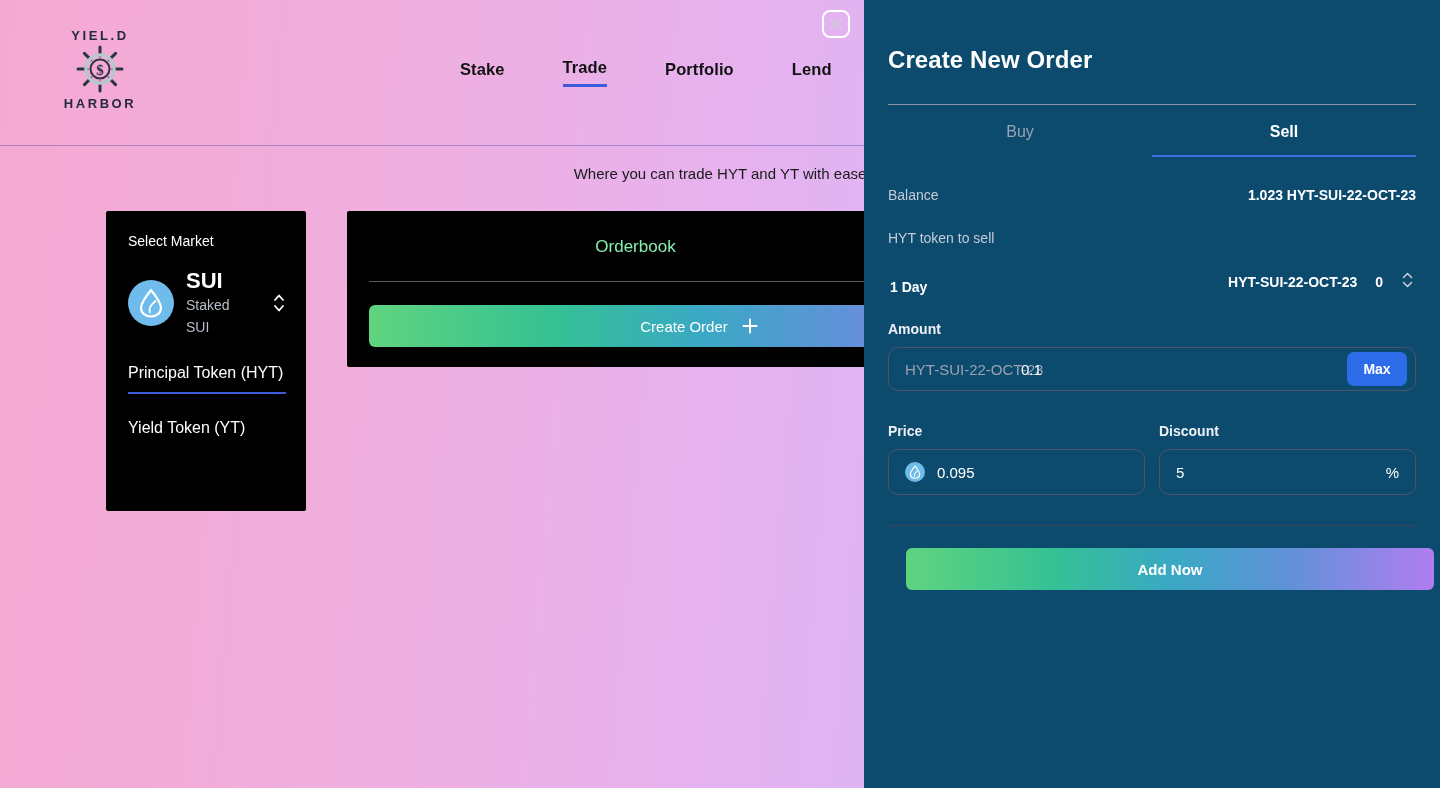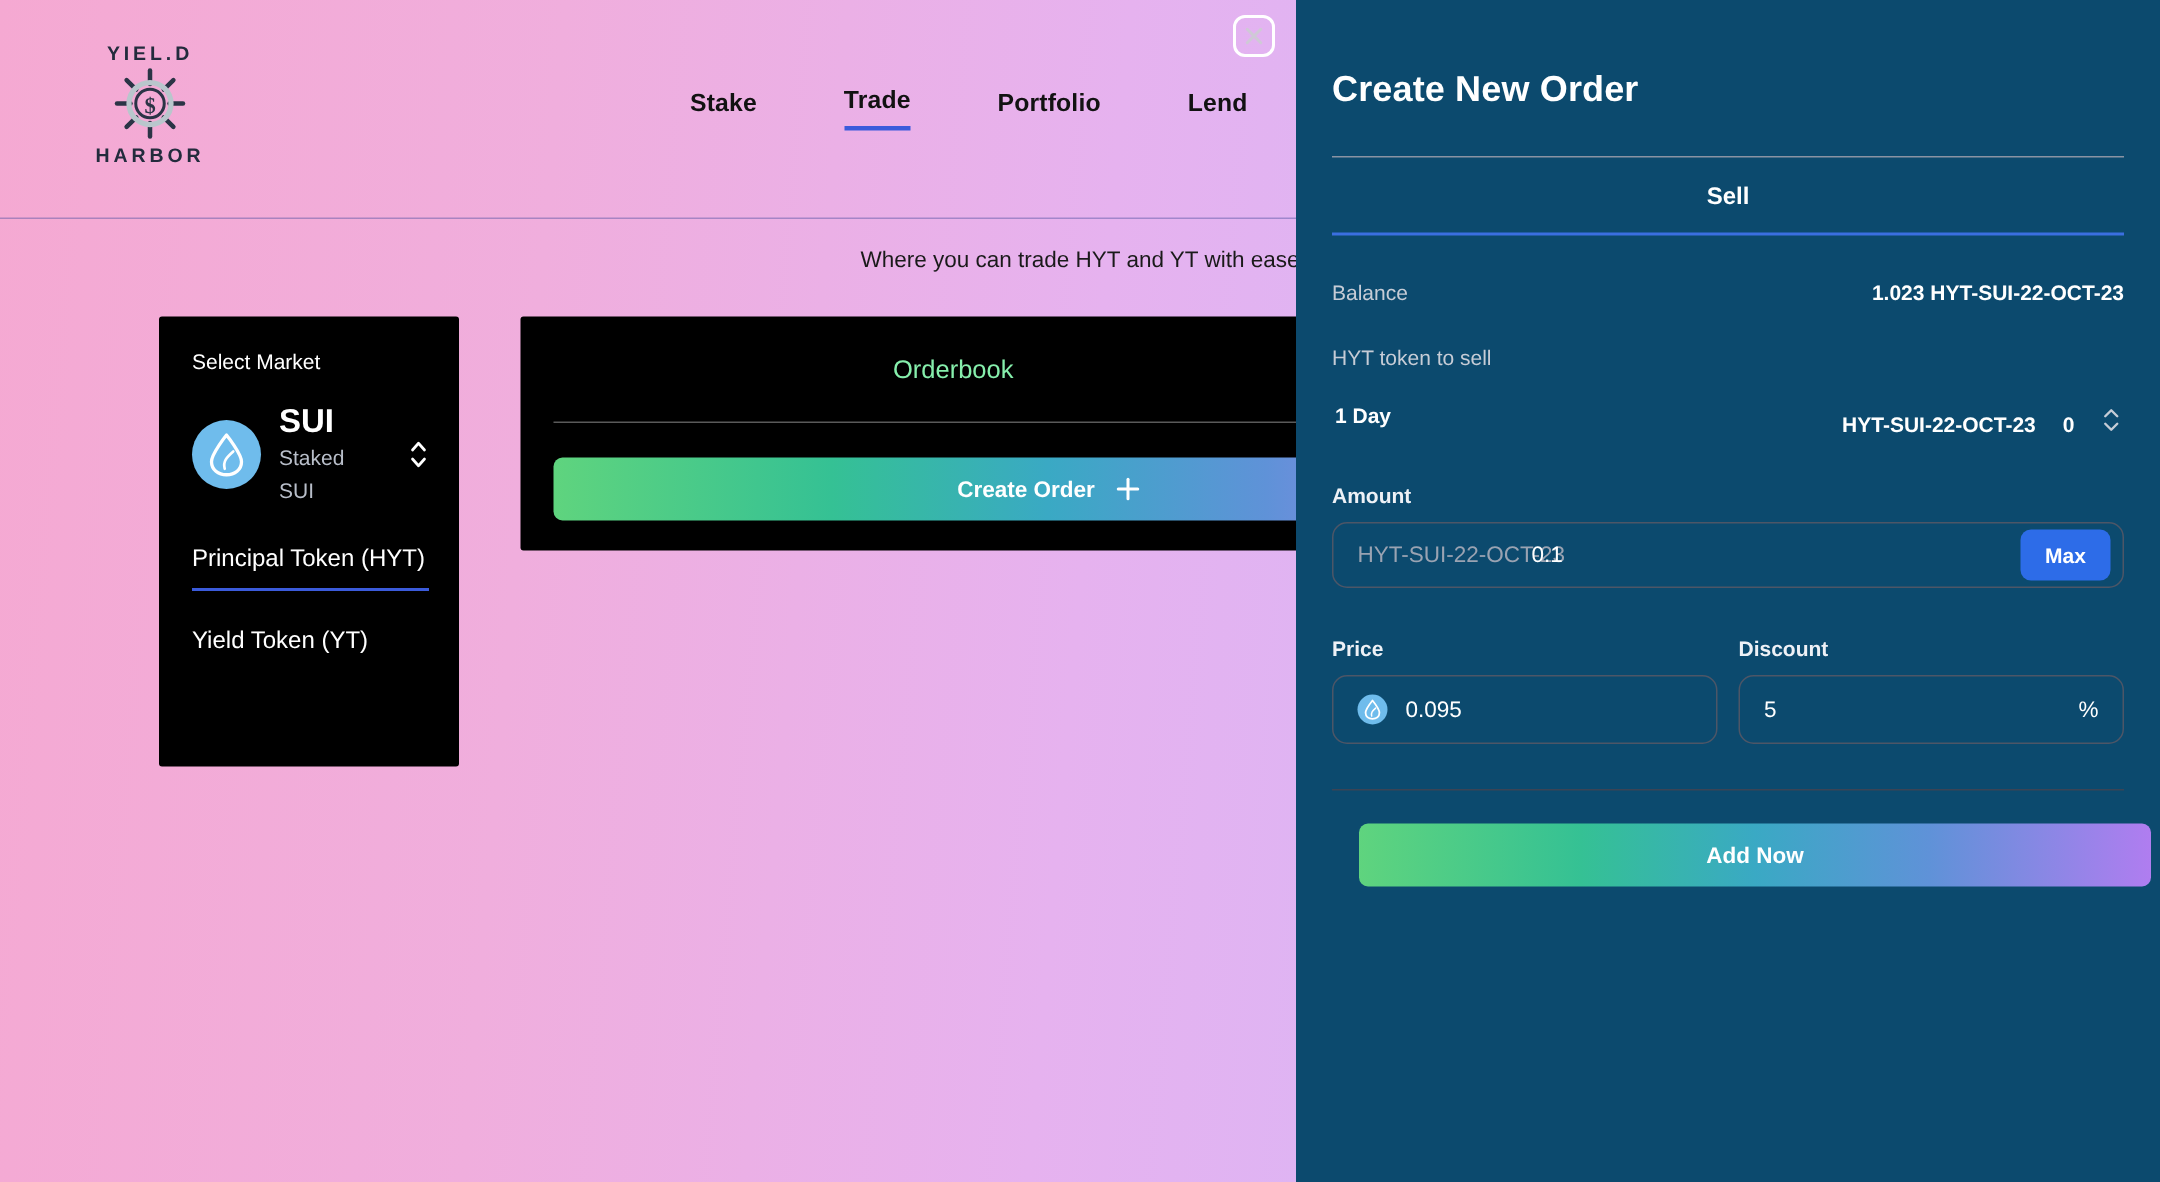--- a/index.html
+++ b/index.html
@@ -96,41 +96,41 @@
     margin: 24px auto 0 22px; width: 832px; height: 1px; background: #5a5a5a;
   }
   .gradient-btn {
     display: flex; align-items: center; justify-content: center; gap: 14px;
     background: linear-gradient(90deg, #5fd47e 0%, #35c194 28%, #3aa9c4 50%, #5f92d8 72%, #b07df0 100%);
     color: #ffffff; border-radius: 6px; cursor: pointer; border: none;
   }
   .create-order-btn {
     position: absolute; left: 369px; top: 305px;
     width: 660px; height: 42px;
-    font-size: 15px; font-weight: 700;
+    font-size: 15px; font-weight: 400;
   }
   .create-order-btn .plus-wrap { display: flex; align-items: center; }
 
   
   .drawer {
     position: absolute; right: 0; top: 0; width: 576px; height: 788px;
     background: #0c4a6e; padding: 46px 24px 0 24px; z-index: 10;
   }
   .drawer-title { font-size: 24px; font-weight: 700; color: #ffffff; letter-spacing: .1px; }
   .drawer-rule { margin-top: 30px; height: 1px; background: #8a93a3; }
 
   .seg-tabs { display: flex; }
   .seg-tab {
     flex: 1; text-align: center; font-size: 16px; padding: 18px 0 14px 0;
     color: #9aa3b2; cursor: pointer; border-bottom: 2px solid transparent;
   }
   .seg-tab.active { color: #ffffff; font-weight: 700; border-bottom-color: #3b6fe0; }
 
   .row-between {
-    display: flex; align-items: flex-start; justify-content: space-between;
+    display: flex; align-items: flex-end; justify-content: space-between;
   }
   .balance-row { margin-top: 30px; }
   .label-muted { font-size: 14px; color: #c6ccd6; }
   .value-strong { font-size: 14px; font-weight: 700; color: #ffffff; }
 
   .section-label { margin-top: 27px; font-size: 14px; color: #c6ccd6; }
 
   .term-row { margin-top: 23px; padding: 0 2px; }
   .term-left { font-size: 14px; font-weight: 700; color: #ffffff; }
   .term-right { display: flex; align-items: center; gap: 18px; }
@@ -260,20 +260,21 @@
       <line x1="1.5" y1="8" x2="14.5" y2="8" stroke="#ffffff" stroke-width="2" stroke-linecap="round"></line>
     </svg>
   </span>
 </div>
 
 <aside class="drawer">
   <div class="drawer-title">Create New Order</div>
   <div class="drawer-rule"></div>
 
   <div class="seg-tabs">
+    <div class="seg-tab">Buy</div>
     <div class="seg-tab active">Sell</div>
   </div>
 
   <div class="row-between balance-row">
     <span class="label-muted">Balance</span>
     <span class="value-strong">1.023 HYT-SUI-22-OCT-23</span>
   </div>
 
   <div class="section-label">HYT token to sell</div>
 

